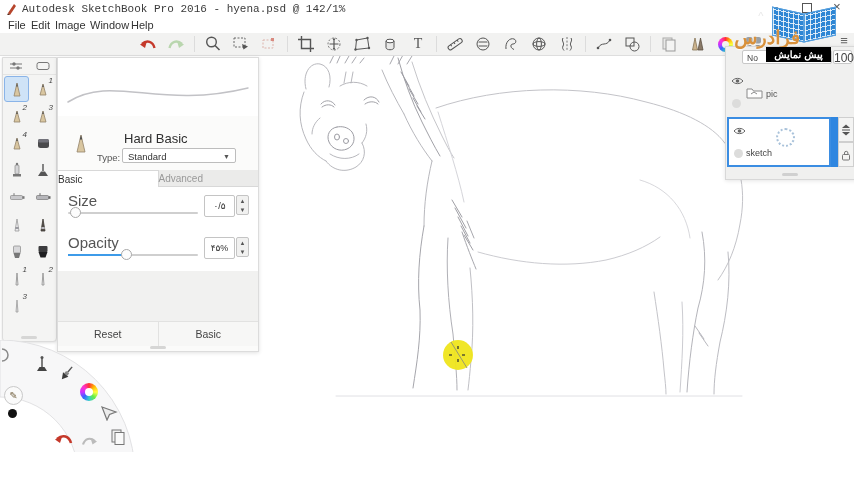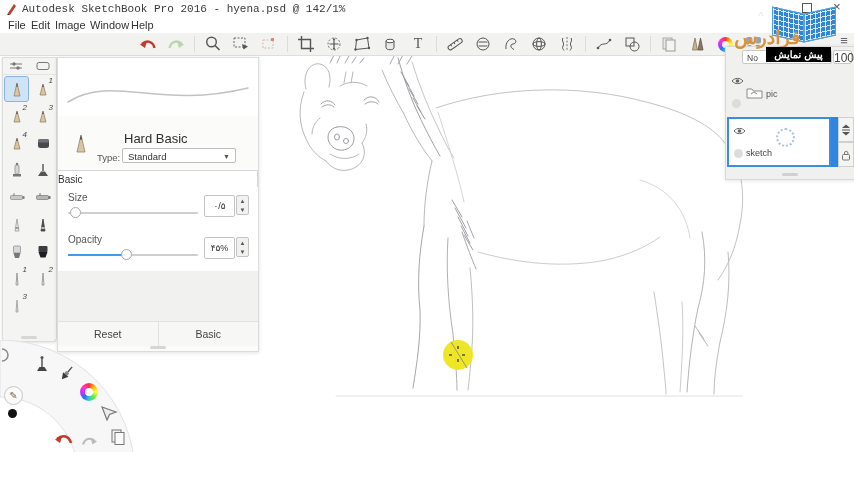--- a/index.html
+++ b/index.html
@@ -48,21 +48,21 @@
   #bp-typelabel{position:absolute;left:39px;top:94px;font-size:9.5px;color:#555;}
   #bp-type{position:absolute;left:64px;top:90px;width:114px;height:15px;background:#fff;border:1px solid #bdbdbd;border-radius:2px;font-size:9.5px;color:#333;line-height:15px;padding-left:5px;box-sizing:border-box;}
   #bp-type .dd{position:absolute;right:5px;top:0;font-size:7px;color:#555;}
   .bp-tabs{position:absolute;left:0;top:112px;width:200px;height:17px;display:flex;}
   .bp-tab{flex:1;text-align:left;font-size:10px;line-height:17px;}
   .bp-tab.active{background:#fff;color:#333;border-top:1px solid #d8d8d8;border-right:1px solid #d8d8d8;}
   .bp-tab.inactive{background:#ebebea;color:#999;border-bottom:1px solid #d8d8d8;border-radius:0 0 0 0;}
   .bp-sect{position:absolute;left:0;width:200px;background:#fff;border-bottom:1px solid #e6e6e5;}
   #sect-size{top:129px;height:42px;}
   #sect-opacity{top:171px;height:42px;}
-  .bp-label{position:absolute;left:10px;top:5px;font-size:10px;color:#555;}
+  .bp-label{position:absolute;left:10px;top:5px;font-size:15px;color:#555;}
   .slider-track{position:absolute;left:10px;top:25px;width:130px;height:2px;background:#cfcfcf;border-radius:1px;}
   .slider-fill{position:absolute;left:0;top:0;height:2px;background:#3d9be9;}
   .slider-thumb{position:absolute;top:-5px;width:11px;height:11px;border-radius:50%;background:#fdfdfd;border:1px solid #a9a9a9;box-sizing:border-box;}
   .val-box{position:absolute;left:146px;top:8px;width:29px;height:20px;background:#fff;border:1px solid #c4c4c4;border-radius:2px;font-size:9px;color:#333;text-align:center;line-height:20px;}
   .spinner{position:absolute;left:178px;top:8px;width:13px;height:20px;background:#f1f1f0;border:1px solid #c4c4c4;border-radius:2px;box-sizing:border-box;display:flex;flex-direction:column;align-items:center;justify-content:space-around;}
   .spinner span{font-size:6px;color:#555;line-height:6px;}
   #bp-empty{position:absolute;left:0;top:213px;width:200px;height:50px;background:#f1f1f0;}
   #bp-buttons{position:absolute;left:0;top:263px;width:200px;height:24px;background:#f7f7f6;border-top:1px solid #e2e2e1;display:flex;}
   .bp-btn{flex:1;text-align:center;font-size:10.5px;color:#444;line-height:24px;}
   .bp-btn:first-child{border-right:1px solid #e2e2e1;}
@@ -460,20 +460,21 @@
       </svg>
     <svg id="bp-pencil-glyph" width="14" height="22">
         <polygon points="3,20 7,3 11,20" fill="#d9c6a0" stroke="#93836a" stroke-width=".8"></polygon>
         <polygon points="5.8,7.5 7,3 8.2,7.5" fill="#4a4a4a"></polygon>
       </svg>
     <span id="bp-title">Hard Basic</span>
     <span id="bp-typelabel">Type:</span>
     <div id="bp-type"><span>Standard</span><span class="dd">▼</span></div>
     <div class="bp-tabs">
       <span class="bp-tab active">Basic</span>
+      <span class="bp-tab inactive">Advanced</span>
     </div>
     <div class="bp-sect" id="sect-size">
       <span class="bp-label">Size</span>
       <div class="slider-track">
           <span class="slider-thumb" style="left:2px"></span>
         </div>
       <span class="val-box">۰/۵</span>
       <span class="spinner">
           <span>▲</span>
           <span>▼</span>

